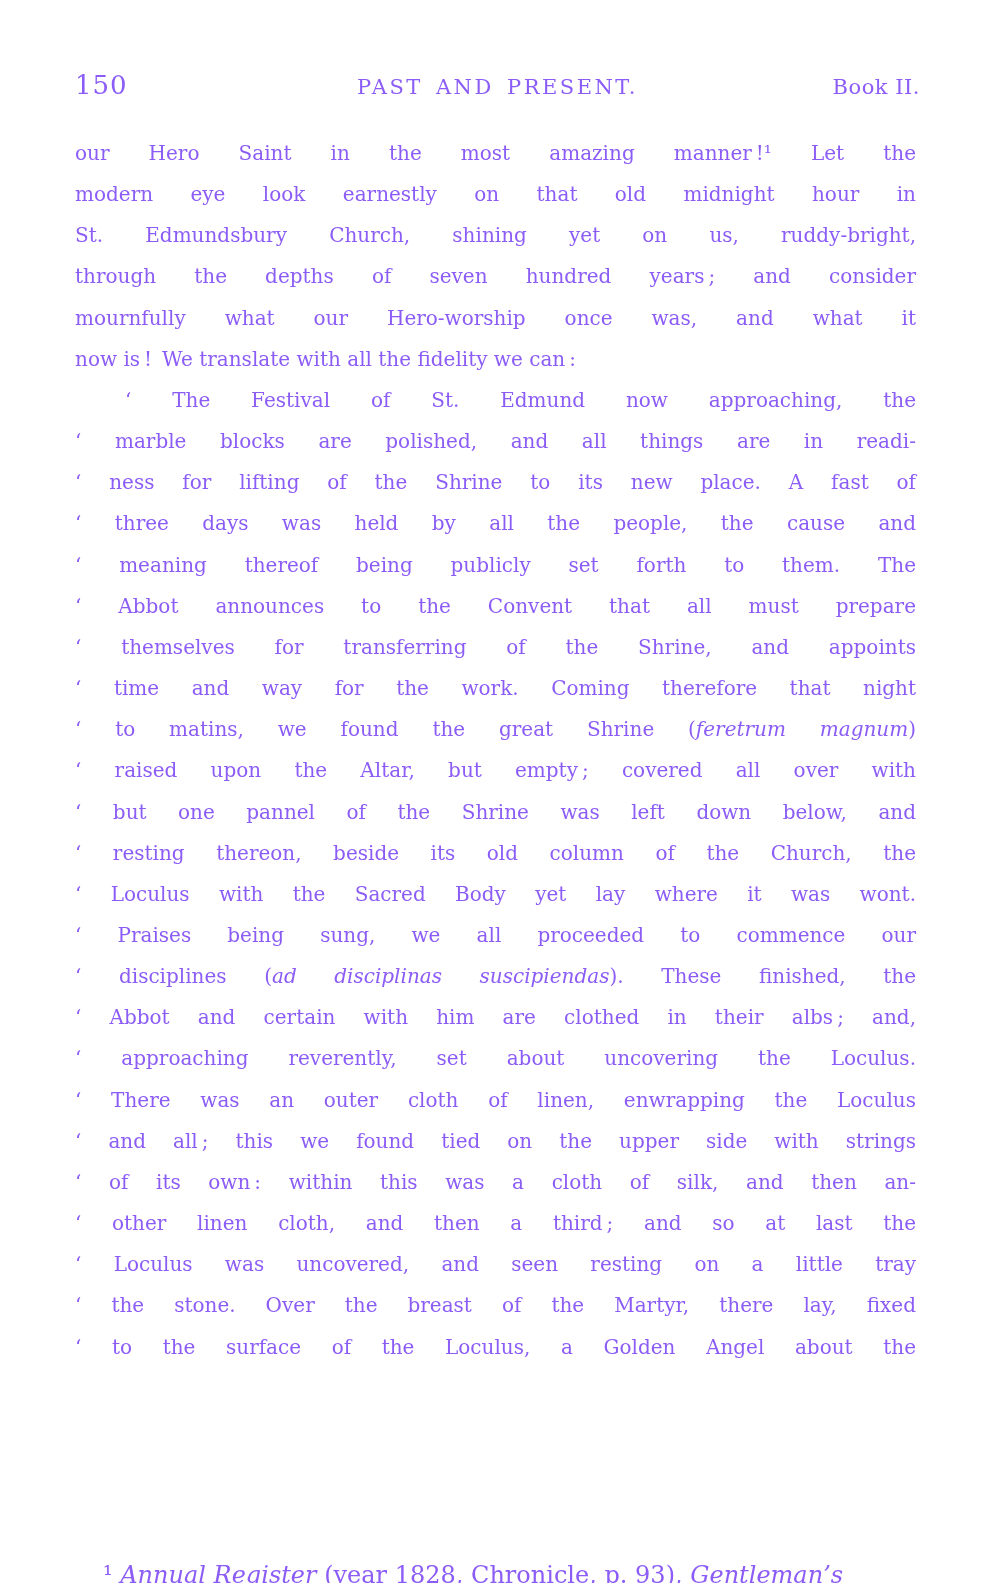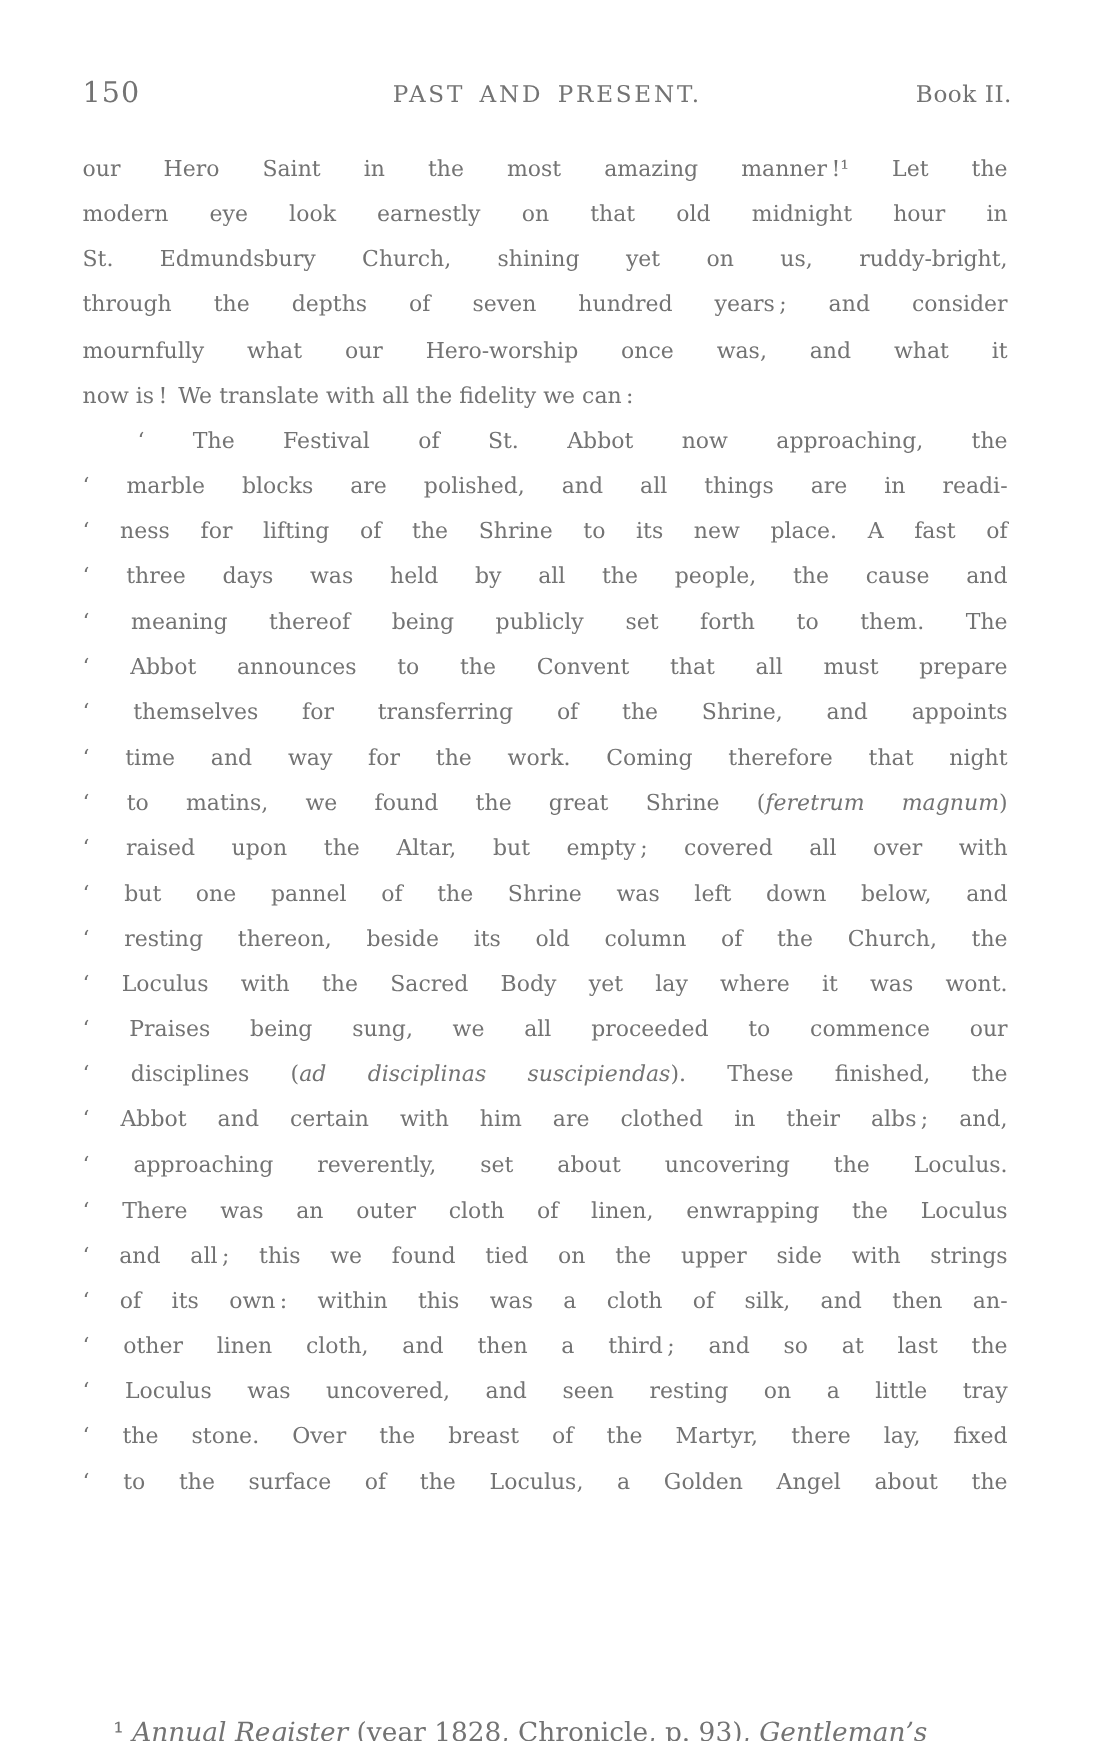--- a/index.html
+++ b/index.html
@@ -6,21 +6,21 @@
   body {
     background: #e8e8e8;
     font-family: "DejaVu Serif", "Liberation Serif", serif;
   }
   .page {
     position: relative;
     width: 1000px;
     height: 1583px;
     margin: 0 auto;
     background: #ffffff;
-    color: #737373;
+    color: #8b5cf6;
     overflow: hidden;
   }
   .header {
     position: absolute;
     top: 70px;
     left: 75px;
     right: 80px;
     display: flex;
     align-items: baseline;
   }
@@ -78,21 +78,21 @@
     <span class="book-label">Book II.</span>
   </header>
 
   <main class="body-text">
       <div class="line j">our Hero Saint in the most amazing manner !¹ Let the</div>
       <div class="line j">modern eye look earnestly on that old midnight hour in</div>
       <div class="line j">St. Edmundsbury Church, shining yet on us, ruddy-bright,</div>
       <div class="line j">through the depths of seven hundred years ; and consider</div>
       <div class="line j">mournfully what our Hero-worship once was, and what it</div>
       <div class="line">now is ! We translate with all the fidelity we can :</div>
-      <div class="line j ind">‘ The Festival of St. Abbot now approaching, the</div>
+      <div class="line j ind">‘ The Festival of St. Edmund now approaching, the</div>
       <div class="line j">‘ marble blocks are polished, and all things are in readi-</div>
       <div class="line j">‘ ness for lifting of the Shrine to its new place. A fast of</div>
       <div class="line j">‘ three days was held by all the people, the cause and</div>
       <div class="line j">‘ meaning thereof being publicly set forth to them. The</div>
       <div class="line j">‘ Abbot announces to the Convent that all must prepare</div>
       <div class="line j">‘ themselves for transferring of the Shrine, and appoints</div>
       <div class="line j">‘ time and way for the work. Coming therefore that night</div>
       <div class="line j">‘ to matins, we found the great Shrine (<i>feretrum magnum</i>)</div>
       <div class="line j">‘ raised upon the Altar, but empty ; covered all over with</div>
       <div class="line j">‘ but one pannel of the Shrine was left down below, and</div>

